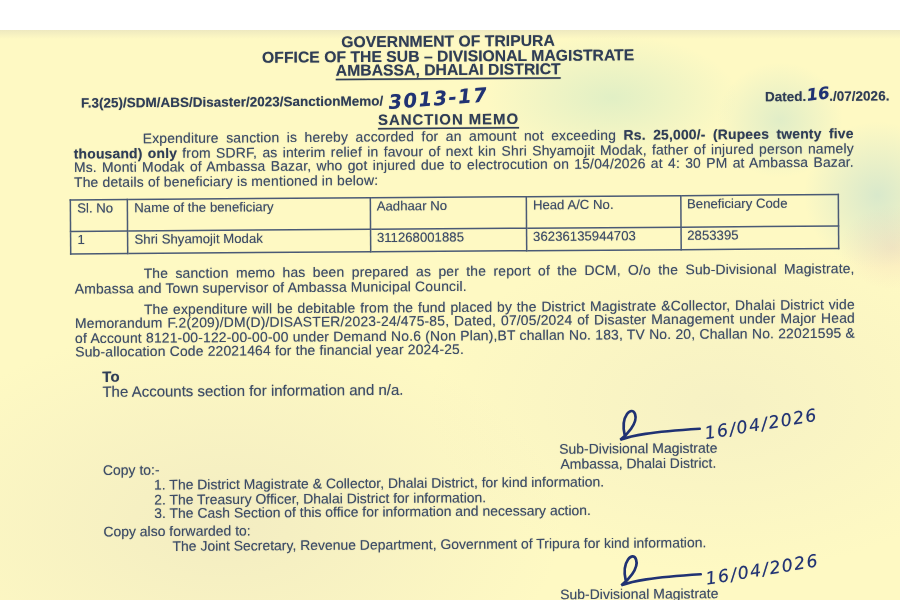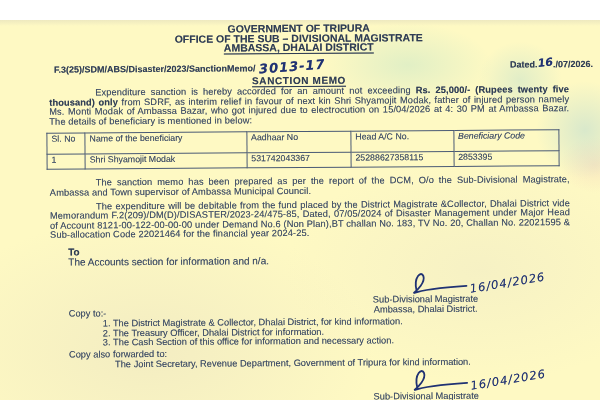--- a/index.html
+++ b/index.html
@@ -45,21 +45,21 @@
   .dated-hand{ display:inline-block; font-size:11px; transform:rotate(-6deg) translateY(-1px); }
   .title{ position:absolute; top:55px; left:0; width:100%; text-align:center; font-size:10px; font-weight:bold; letter-spacing:0.6px; color:#2f3d55; text-decoration:underline; text-underline-offset:2px; text-shadow:0 0 0.6px rgba(47,61,85,0.5); }
   .para{ position:absolute; left:50px; width:520px; font-size:9.3px; line-height:9.6px; text-align:justify; text-indent:46px; letter-spacing:0.1px; }
   .p1{ top:67px; }
   .p2{ top:157px; }
   .p3{ top:181px; line-height:9.3px; }
   table.ben{ position:absolute; left:47px; top:111px; width:513px; border-collapse:collapse; font-size:8.8px; line-height:9px; }
   table.ben th, table.ben td{ border:1px solid #4a5a75; padding:1px 4px 2px 4px; text-align:left; font-weight:normal; vertical-align:top; color:#3d4c66; text-shadow:0 0 0.6px rgba(61,76,102,0.55); }
   table.ben th{ height:17px; }
   table.ben td{ height:11px; }
-  .c0{width:30px;} .c1{width:158px;} .c2{width:97px;} .c3{width:95px;} .c4{width:99px;font-style:italic;}
+  .c0{width:30px;} .c1{width:158px;} .c2{width:97px;} .c3{width:95px;} .c4{width:99px;}
   .to-block{ position:absolute; left:68px; top:226px; font-size:10px; line-height:9.8px; }
   .sig{ position:absolute; left:300px; width:250px; text-align:center; font-size:9.3px; line-height:9.8px; }
   .sig1{ top:249px; }
   .sig2{ top:346px; }
   .sig-row{ height:27px; display:flex; align-items:flex-end; justify-content:flex-start; margin-left:104px; }
   .sig-date{ font-size:11.5px; transform:rotate(-9deg) translateY(-6px); letter-spacing:1px; white-space:nowrap; }
   .copy-block{ position:absolute; left:68px; top:288px; font-size:9.3px; line-height:9.8px; }
   .copy-items{ margin:0 0 0 34px; padding:0; list-style:none; }
   .copy-also{ position:absolute; left:68px; top:329px; font-size:9.3px; line-height:9.8px; }
   .copy-also .fwd-line{ margin-left:46px; }
@@ -91,22 +91,22 @@
           <tr>
         <th class="c0">Sl. No</th>
         <th class="c1">Name of the beneficiary</th>
         <th class="c2">Aadhaar No</th>
         <th class="c3">Head A/C No.</th>
         <th class="c4">Beneficiary Code</th>
       </tr>
       <tr>
         <td>1</td>
         <td>Shri Shyamojit Modak</td>
-        <td>531742043367</td>
-        <td>25288627358115</td>
+        <td>311268001885</td>
+        <td>36236135944703</td>
         <td>2853395</td>
       </tr>
     </tbody>
       </table>
 
     <div class="para p2 ink">The sanction memo has been prepared as per the report of the DCM, O/o the Sub-Divisional Magistrate, Ambassa and Town supervisor of Ambassa Municipal Council.</div>
 
     <div class="para p3 ink">The expenditure will be debitable from the fund placed by the District Magistrate &amp;Collector, Dhalai District vide Memorandum F.2(209)/DM(D)/DISASTER/2023-24/475-85, Dated, 07/05/2024 of Disaster Management under Major Head of Account 8121-00-122-00-00-00 under Demand No.6 (Non Plan),BT challan No. 183, TV No. 20, Challan No. 22021595 &amp;  Sub-allocation Code 22021464 for the financial year 2024-25.</div>
 
     <div class="to-block ink">

